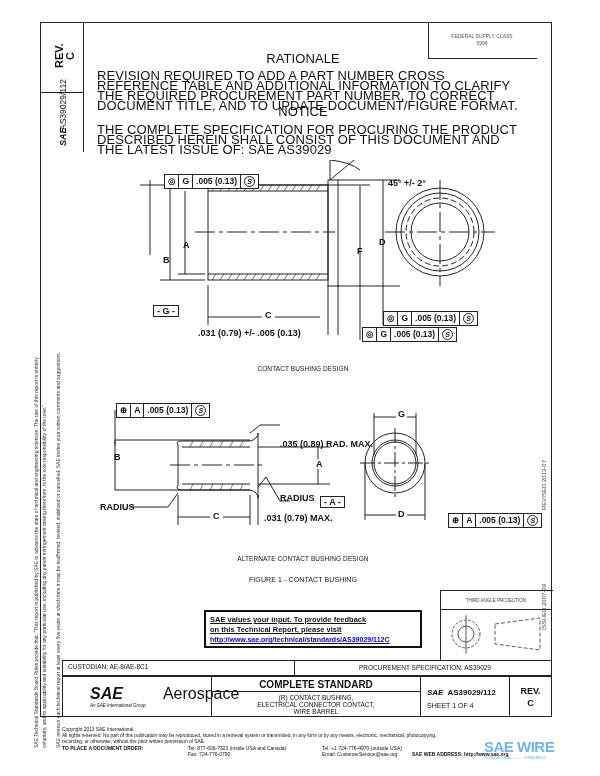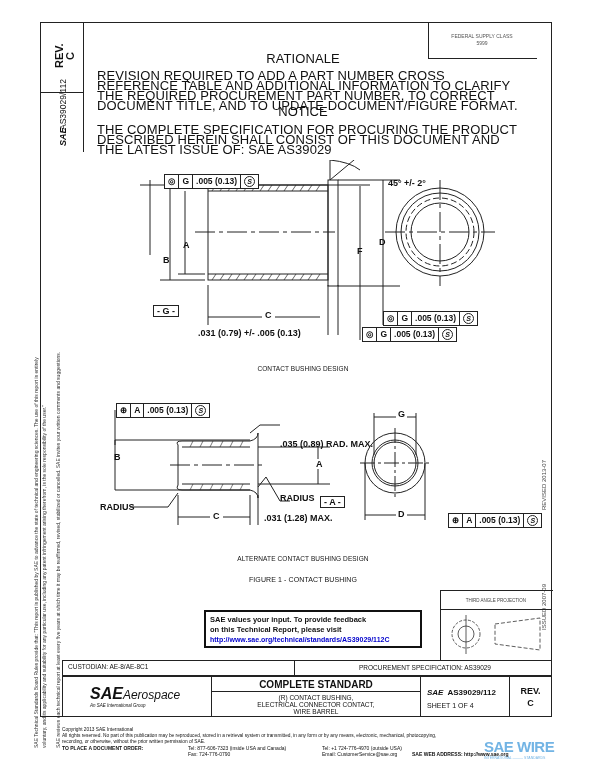--- a/index.html
+++ b/index.html
@@ -172,36 +172,36 @@
   <span>.005 (0.13)</span>
   <span><i class="circ">S</i></span>
 </div>
 <div class="abs dim" style="left:256px;top:439px;margin-left:24px;">.035 (0.89) RAD. MAX.</div>
 <div class="abs dim" style="left:114px;top:452px;">B</div>
 <div class="abs dim" style="left:316px;top:459px;background:#fff;">A</div>
 <div class="abs dim" style="left:280px;top:493px;">RADIUS</div>
 <div class="abs dim" style="left:100px;top:502px;">RADIUS</div>
 <div class="abs dim" style="left:320px;top:496px;border:1px solid #222;padding:0 3px;background:#fff;">- A -</div>
 <div class="abs dim" style="left:210px;top:511px;background:#fff;padding:0 3px;">C</div>
-<div class="abs dim" style="left:264px;top:513px;">.031 (1.28) MAX.</div>
+<div class="abs dim" style="left:264px;top:513px;">.031 (0.79) MAX.</div>
 <div class="abs dim" style="left:396px;top:409px;background:#fff;padding:0 2px;">G</div>
 <div class="abs dim" style="left:396px;top:509px;background:#fff;padding:0 2px;">D</div>
 <div class="abs fcf" style="left:448px;top:513px;">
   <span>⊕</span>
   <span>A</span>
   <span>.005 (0.13)</span>
   <span><i class="circ">S</i></span>
 </div>
 <div class="abs center body-text" style="left:83px;top:554px;width:440px;font-size:6.5px;">ALTERNATE CONTACT BUSHING DESIGN</div>
 <div class="abs center body-text" style="left:83px;top:575px;width:440px;font-size:7px;">FIGURE 1 - CONTACT BUSHING</div>
 
 <div class="vtext" style="left:541px;top:510px;font-size:6px;color:#444;">REVISED 2013-07</div>
 <div class="vtext" style="left:541px;top:630px;font-size:6px;color:#444;">ISSUED 2007-09</div>
 
-<div class="abs" style="left:204px;top:610px;width:218px;height:38px;border:2px solid #111;padding:3px 4px;box-sizing:border-box;font-size:7.5px;font-weight:bold;line-height:10px;">
+<div class="abs" style="left:204px;top:610px;width:218px;height:38px;border:2px solid #111;padding:3px 4px;box-sizing:border-box;font-size:7.5px;font-weight:bold;line-height:10px;text-decoration:underline;">
   <div>SAE values your input. To provide feedback</div>
   <div>on this Technical Report, please visit</div>
   <a style="font-size:7px;">http://www.sae.org/technical/standards/AS39029/112C</a>
 </div>
 
 <div class="abs" style="left:440px;top:590px;width:112px;height:70px;border-left:1px solid #222;border-top:1px solid #222;"></div>
 <div class="abs" style="left:440px;top:609px;width:112px;border-top:1px solid #222;"></div>
 <div class="abs center" style="left:440px;top:598px;width:112px;font-size:4.5px;color:#444;">THIRD ANGLE PROJECTION</div>
 <svg class="abs" style="left:445px;top:612px;" width="100" height="46">
   <g stroke="#333" fill="none" stroke-width="0.8">
@@ -212,21 +212,21 @@
   </g>
 </svg>
 
 <div class="tb-cell" style="left:62px;top:660px;width:233px;height:16px;"></div>
 <div class="abs" style="left:68px;top:663px;font-size:6.5px;">CUSTODIAN: AE-8/AE-8C1</div>
 <div class="tb-cell" style="left:294px;top:660px;width:258px;height:16px;"></div>
 <div class="abs center" style="left:320px;top:664px;width:210px;font-size:6.5px;">PROCUREMENT SPECIFICATION: AS39029</div>
 
 <div class="tb-cell" style="left:62px;top:676px;width:150px;height:41px;"></div>
 <div class="abs" style="left:90px;top:685px;">
-  <span style="font-size:16px;font-weight:900;font-style:italic;">SAE</span><span style="font-size:12px;font-style:italic;">Aerospace</span>
+  <span style="font-size:16px;font-weight:900;font-style:italic;">SAE</span><span style="font-size:16px;margin-left:40px;">Aerospace</span>
   <div style="font-size:4.5px;font-style:italic;">An SAE International Group</div>
 </div>
 <div class="tb-cell" style="left:211px;top:676px;width:210px;height:41px;"></div>
 <div class="abs center" style="left:211px;top:679px;width:210px;font-size:10px;font-weight:bold;border-bottom:1px solid #222;padding-bottom:1px;">COMPLETE STANDARD</div>
 <div class="abs center" style="left:211px;top:694px;width:210px;font-size:6.5px;">(R) CONTACT BUSHING,</div>
 <div class="abs center" style="left:211px;top:701px;width:210px;font-size:6.5px;">ELECTRICAL CONNECTOR CONTACT,</div>
 <div class="abs center" style="left:211px;top:708px;width:210px;font-size:6.5px;">WIRE BARREL</div>
 
 <div class="tb-cell" style="left:420px;top:676px;width:90px;height:41px;"></div>
 <div class="abs" style="left:427px;top:688px;font-size:8px;font-weight:bold;">

